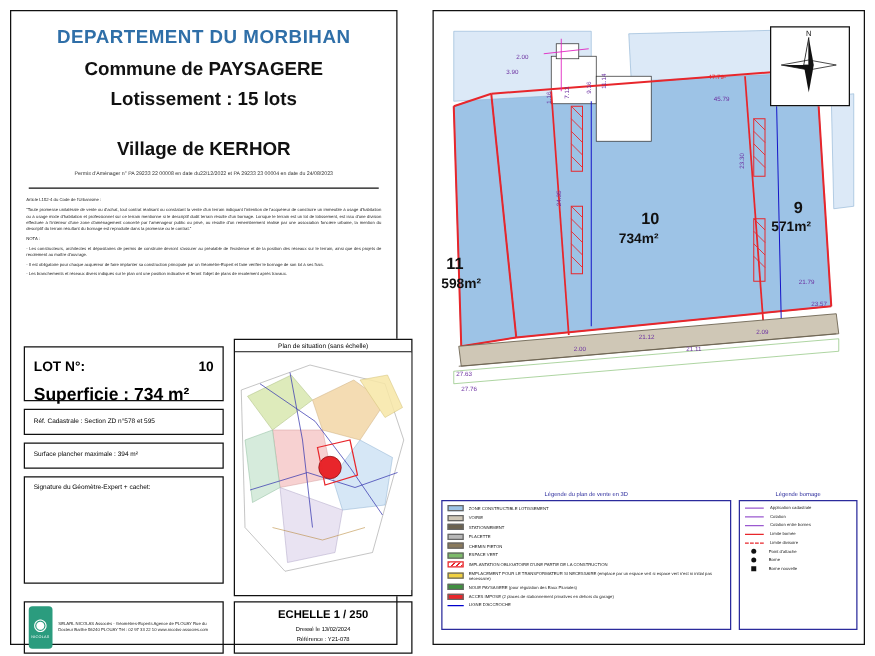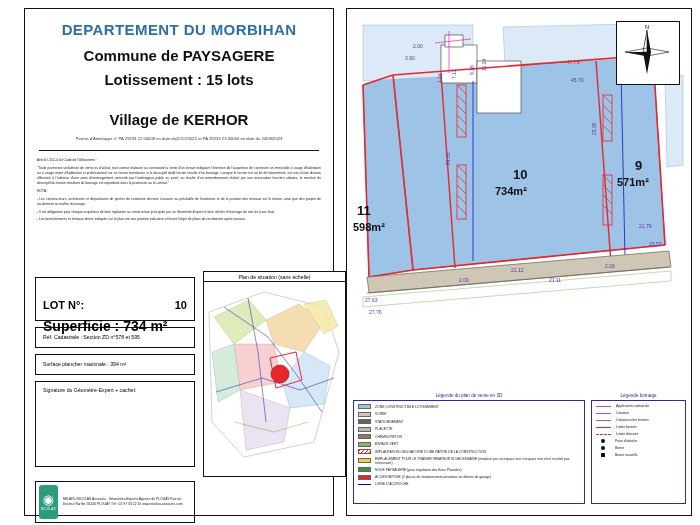--- a/index.html
+++ b/index.html
@@ -6,21 +6,21 @@
   body{
     width:700px;height:525px;
     background:#ffffff;
     font-family:"Liberation Sans", sans-serif;
     overflow:hidden;
   }
   .page{position:relative;width:700px;height:525px;background:#fff;}
 
   
   .left-panel{
-    position:absolute;left:24px;top:8px;width:310px;height:508px;
+    position:absolute;left:8px;top:8px;width:310px;height:508px;
     border:1px solid #111;background:#fff;box-sizing:border-box;
   }
   .dept-title{
     text-align:center;color:#2f6fa8;font-weight:bold;font-size:15px;
     letter-spacing:.4px;margin-top:12px;
   }
   .commune{
     text-align:center;color:#111;font-weight:bold;font-size:15px;margin-top:9px;
   }
   .lotissement{
@@ -43,21 +43,21 @@
     margin:7px 12px 0 12px;font-size:3.4px;line-height:1.45;color:#222;text-align:justify;
   }
   .legal p{margin:0 0 3px 0;}
 
   
   .info-wrap{position:absolute;left:10px;top:268px;width:160px;}
   .info-box{
     border:1px solid #111;box-sizing:border-box;margin-bottom:6px;
     padding:5px 7px;background:#fff;
   }
-  .info-box.big{height:44px;padding-top:21px;}
+  .info-box.big{height:44px;padding-top:10px;}
   .row-lot{display:flex;justify-content:space-between;align-items:center;font-size:11px;font-weight:bold;}
   .row-surf{font-size:14px;font-weight:bold;margin-top:7px;}
   .small-box{font-size:5.2px;line-height:1.7;}
   .sig-box{height:86px;font-size:5.2px;}
 
   
   .situation{
     position:absolute;left:178px;top:262px;width:143px;height:206px;
     border:1px solid #111;box-sizing:border-box;background:#fff;
   }
@@ -198,20 +198,25 @@
         <span class="lname">NICOLAS</span>
       </div>
       <div class="footer-txt">SELARL NICOLAS Associés - Géomètres-Experts
 Agence de PLOUAY
 Rue du Docteur Barthe
 56240 PLOUAY
 Tél : 02 97 33 22 10
 www.nicolas-associes.com</div>
     </div>
 
+    <div class="scale-box">
+      <div class="scale-title">ECHELLE 1 / 250</div>
+      <div class="scale-sub">Dressé le 13/02/2024</div>
+      <div class="scale-ref">Référence : Y21-078</div>
+    </div>
   </div>
 
   <div class="right-panel">
 
     <div class="map-area">
       <svg width="333" height="372" viewBox="0 0 333 372">
 
         <rect x="0" y="0" width="333" height="372" fill="#ffffff"></rect>
         <polygon points="8,10 318,10 318,300 8,300" fill="#ffffff"></polygon>
 

